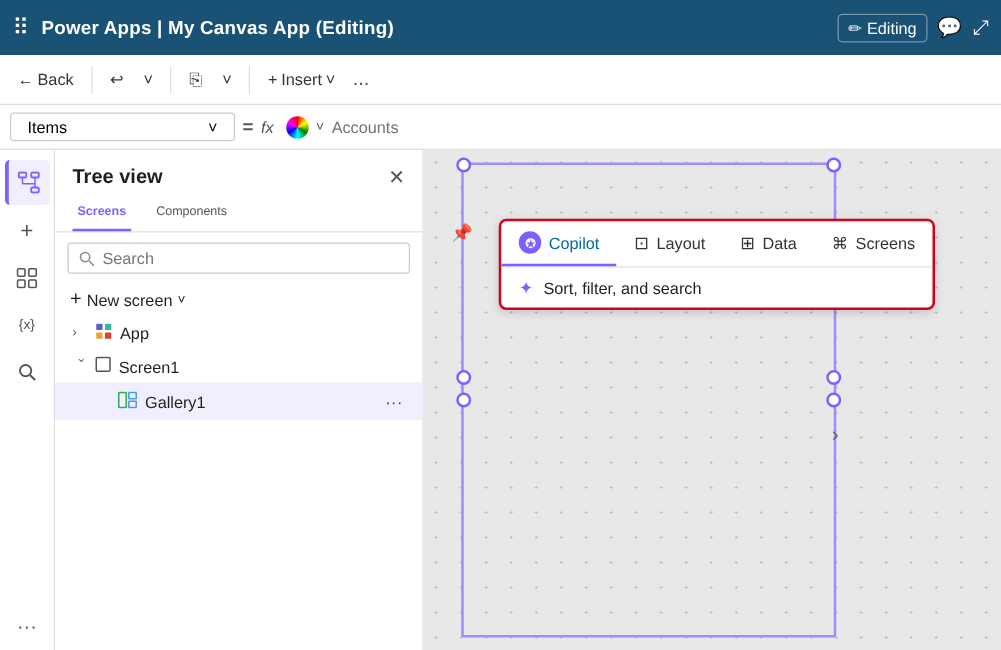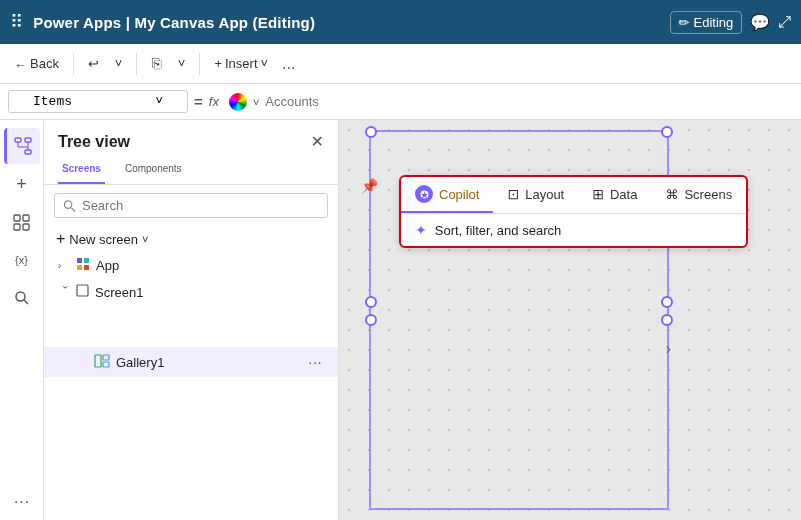--- a/index.html
+++ b/index.html
@@ -48,21 +48,21 @@
       height: 36px;
       display: flex;
       align-items: center;
       padding: 0 8px;
       border-bottom: 1px solid #ddd;
       gap: 6px;
     }
     .formula-dropdown {
       display: flex; align-items: center; gap: 4px;
       border: 1px solid #ccc; border-radius: 3px;
-      padding: 3px 24px; min-width: 180px; cursor: pointer; font-size: 13px; font-family: Liberation Mono, monospace;
+      padding: 3px 13px; min-width: 180px; cursor: pointer; font-size: 13px;
     }
     .formula-eq { font-size: 15px; color: #555; font-weight: bold; }
     .formula-fx { font-size: 13px; color: #555; font-style: italic; margin-right: 4px; }
     .formula-icon-color {
       width: 18px; height: 18px; border-radius: 50%;
       background: conic-gradient(red, yellow, green, cyan, blue, magenta, red);
     }
     .formula-value { color: #737373; font-size: 13px; flex: 1; }
 
     
@@ -143,21 +143,21 @@
       min-width: 340px;
     }
     .floating-tabs {
       display: flex; border-bottom: 1px solid #e0e0e0;
     }
     .floating-tab {
       display: flex; align-items: center; gap: 6px;
       padding: 8px 14px; cursor: pointer; font-size: 13px; color: #333;
       border-bottom: 2px solid transparent;
     }
-    .floating-tab.active { color: #a16207; border-bottom-color: #7b61ff; }
+    .floating-tab.active { color: #0369a1; border-bottom-color: #7b61ff; }
     .copilot-icon-circle {
       width: 18px; height: 18px; border-radius: 50%;
       background: #7b61ff; display: flex; align-items: center; justify-content: center;
       color: white; font-size: 10px;
     }
     .floating-item {
       display: flex; align-items: center; gap: 8px;
       padding: 8px 14px; cursor: pointer; font-size: 13px; color: #201f1e;
     }
     .floating-item-icon { font-size: 14px; color: #7b61ff; }
@@ -321,21 +321,21 @@
       <div class="tree-item" style="padding-left:14px;">
         <span class="expand-icon" style="transform:rotate(90deg);display:inline-block;">›</span>
         <span class="item-icon">
           <svg width="13" height="13" viewBox="0 0 13 13" fill="none">
             <rect x="1" y="1" width="11" height="11" rx="1" stroke="#555" stroke-width="1.2"></rect>
           </svg>
         </span>
         <span class="item-label">Screen1</span>
       </div>
 
-      <div class="tree-item selected" style="padding-left:32px;margin-top:42px;">
+      <div class="tree-item selected" style="padding-left:32px;">
         <span class="expand-icon"></span>
         <span class="item-icon">
           <svg width="16" height="14" viewBox="0 0 16 14" fill="none">
             <rect x="1" y="1" width="6" height="12" rx="0.5" stroke="#33a850" stroke-width="1.2"></rect>
             <rect x="9" y="1" width="6" height="5" rx="0.5" stroke="#4b9be0" stroke-width="1.2"></rect>
             <rect x="9" y="8" width="6" height="5" rx="0.5" stroke="#4b9be0" stroke-width="1.2"></rect>
           </svg>
         </span>
         <span class="item-label">Gallery1</span>
         <span class="item-more">···</span>

